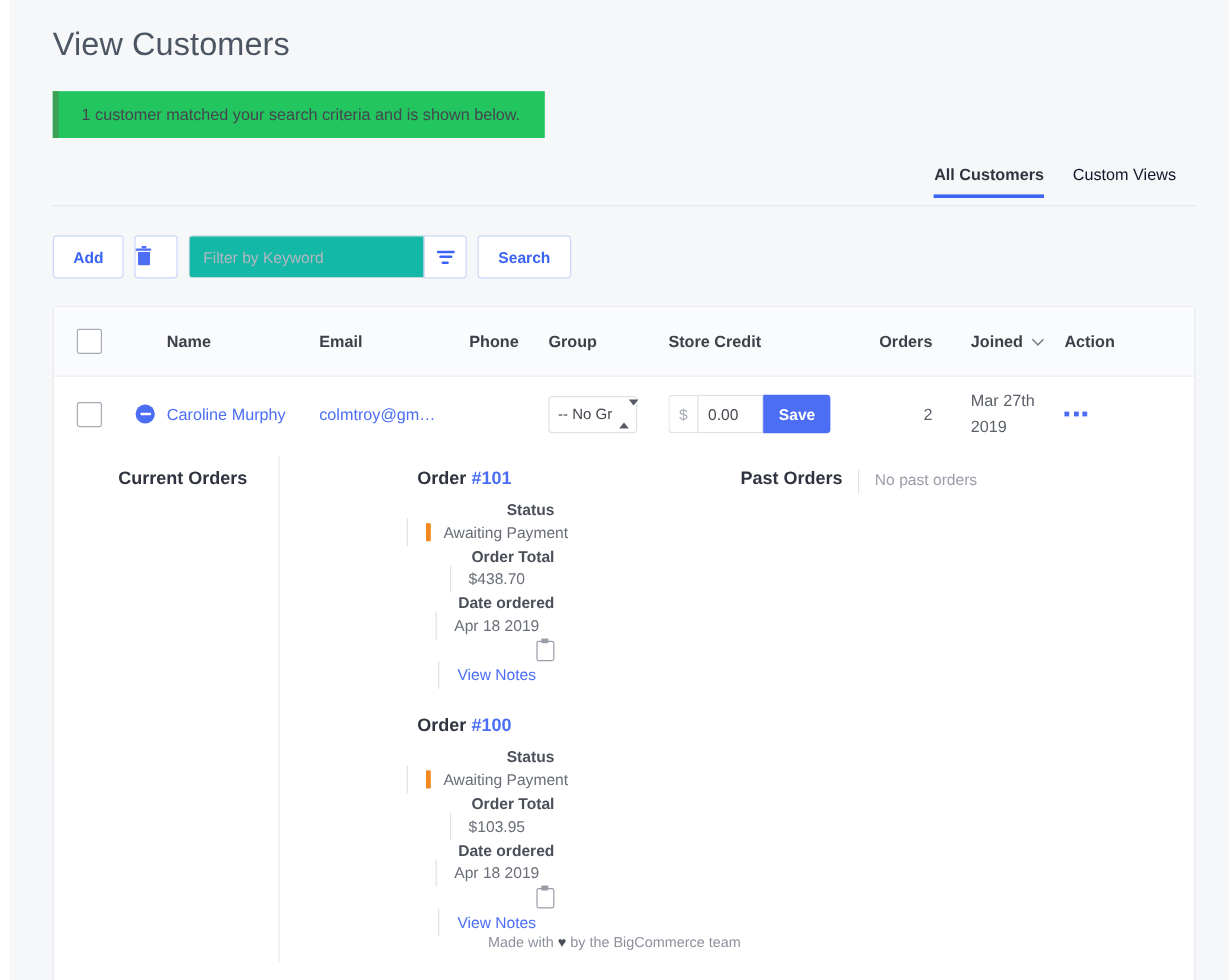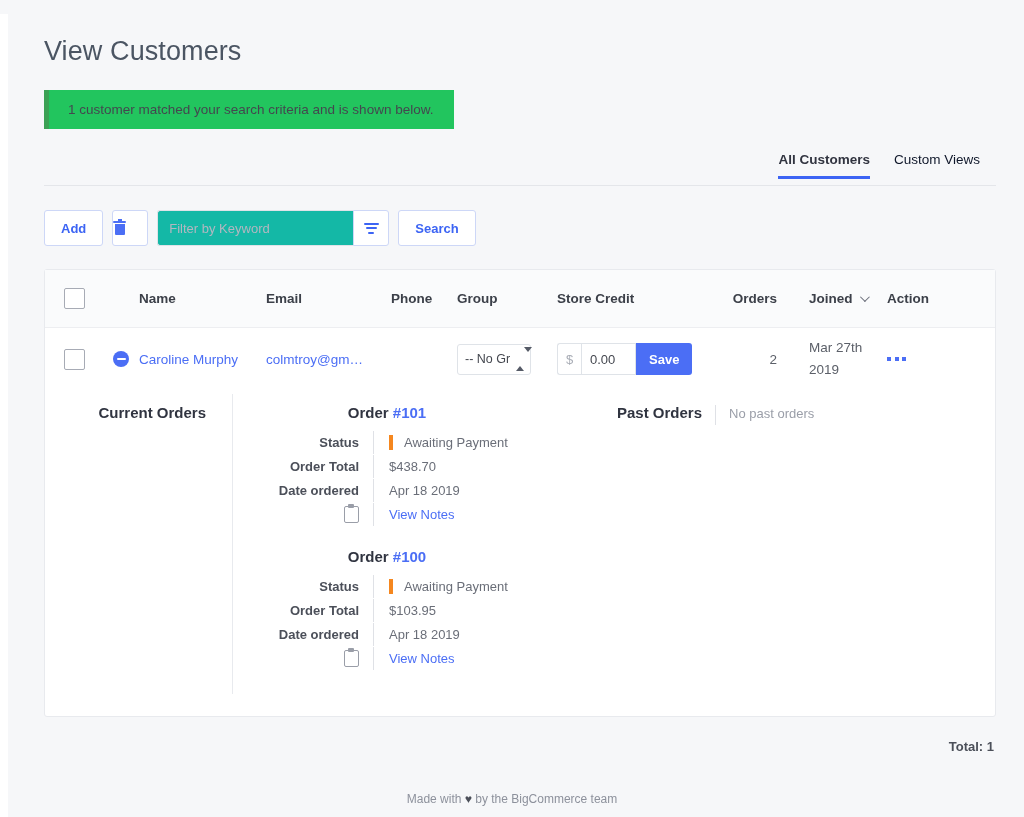--- a/index.html
+++ b/index.html
@@ -8,21 +8,21 @@
     width: 1024px;
     height: 817px;
     background: #f6f7f9;
     font-family: "Liberation Sans", sans-serif;
     color: #313440;
     overflow: hidden;
     position: relative;
   }
   .page {
     position: absolute;
-    left: 0; top: 14px;
+    left: 0; top: 0;
     width: 1024px; height: 743px;
   }
   .left-rail {
     position: absolute;
     left: 0; top: 0;
     width: 8px; height: 817px;
     background: #ffffff;
   }
   .content {
     position: absolute;
@@ -324,20 +324,21 @@
     color: #303440;
     margin-bottom: 10px;
     padding-right: 38px;
   }
   .order-title .num { color: #4b6ef5; font-weight: 700; }
   .order-row {
     display: flex;
     align-items: center;
     min-height: 23px;
     margin-bottom: 1px;
+    flex-direction: column;
   }
   .o-label {
     width: 140px;
     text-align: right;
     padding-right: 14px;
     font-size: 13px;
     font-weight: 700;
     color: #4b4f59;
   }
   .o-value {

